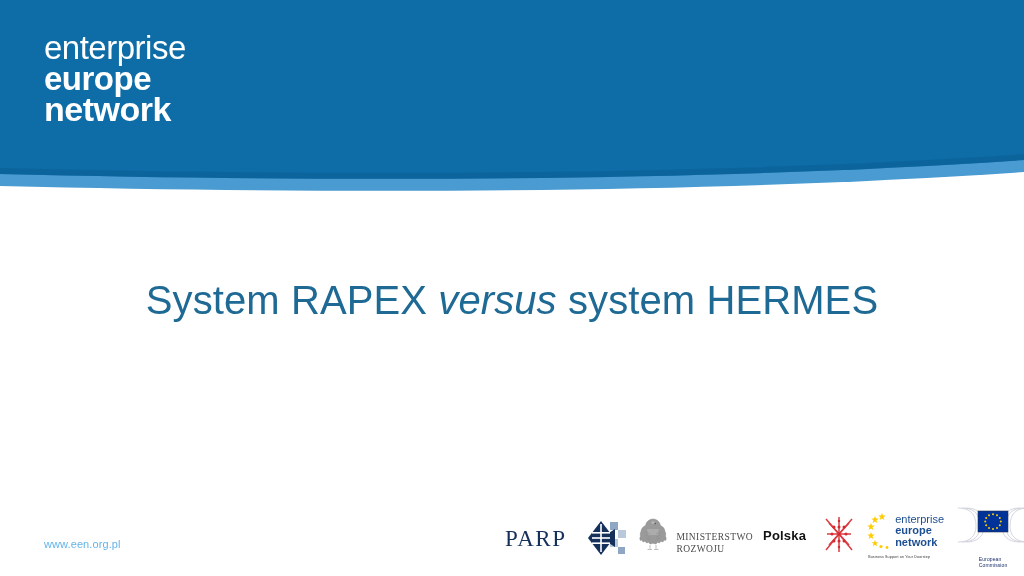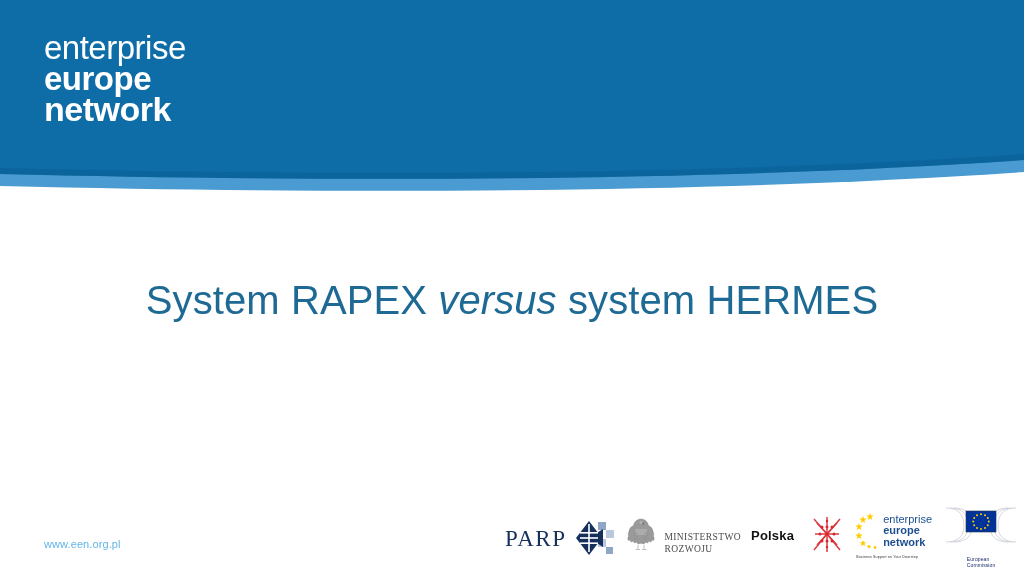--- a/index.html
+++ b/index.html
@@ -67,21 +67,21 @@
     position:absolute;
     left:505px; top:504px;
     width:512px; height:62px;
     display:flex;
     align-items:center;
     gap:10px;
   }
   .logo { display:flex; align-items:center; }
 
   
-  .parp { gap:6px;margin-top:8px; }
+  .parp { gap:18px;margin-top:8px; }
   .parp-word {
     font-family:"Liberation Serif", serif;
     font-size:23px;
     letter-spacing:1.5px;
     color:#16305c;
   }
 
   
   .min { gap:6px; }
   .min-text {

